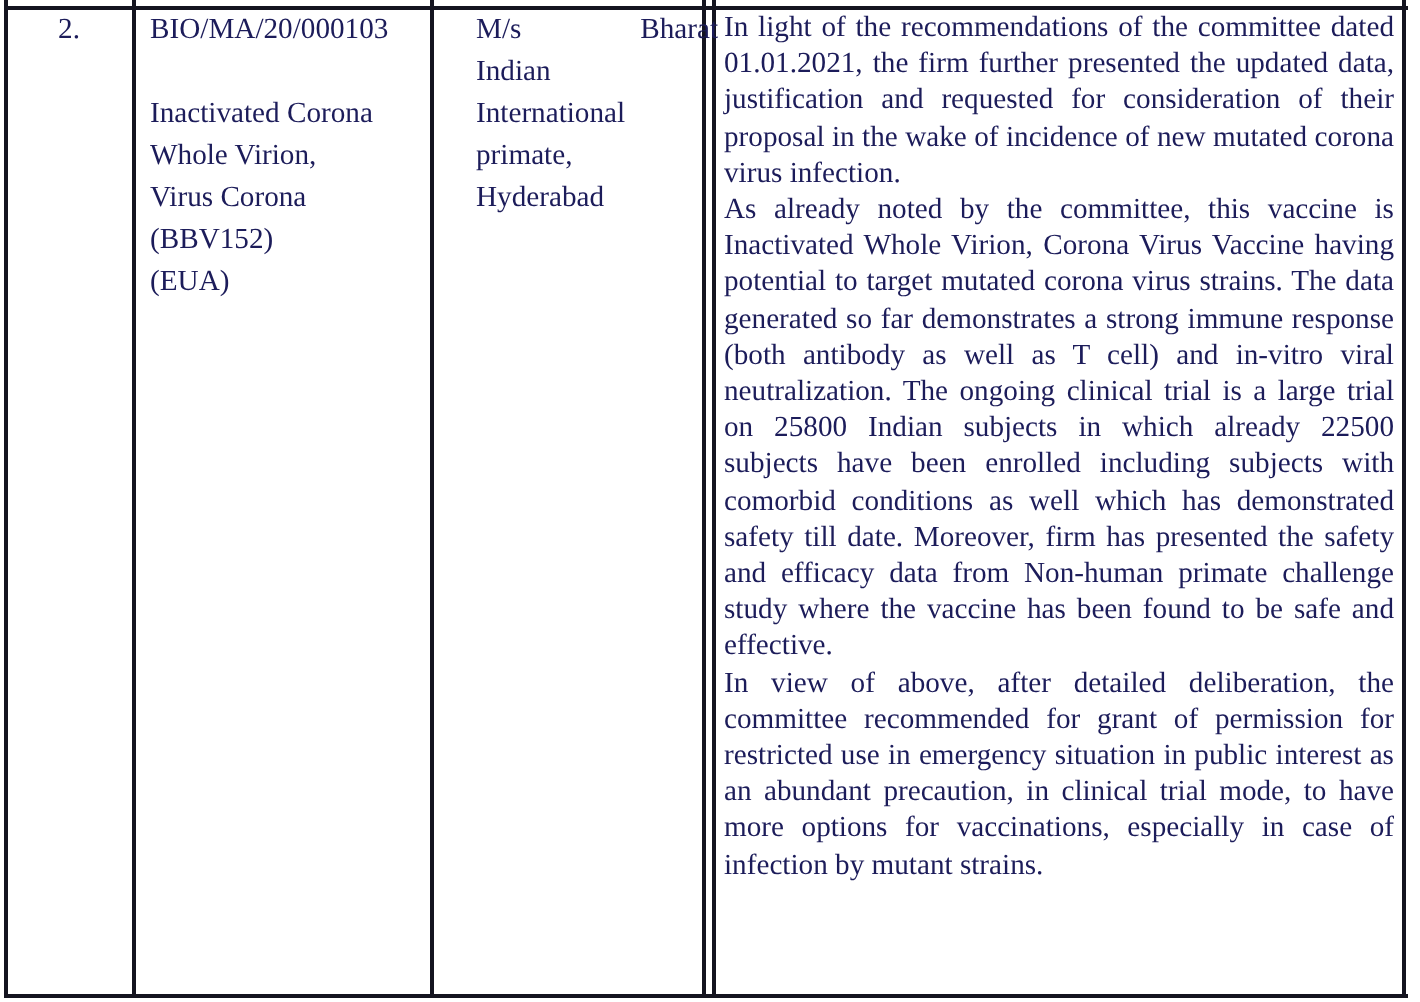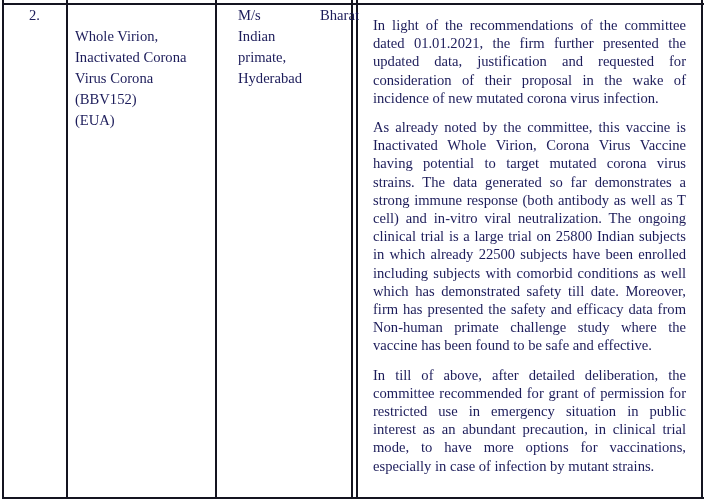--- a/index.html
+++ b/index.html
@@ -45,51 +45,53 @@
   .rec-cell {
     left: 362px; top: 5px; width: 335px;
     line-height: 18.2px;
     text-align: justify;
   }
   .line { min-height: 21px; }
   .line-justified {
     text-align: justify;
     text-align-last: justify;
   }
-  .para { margin: 11px; }
+  .para { margin: 0; }
 </style>
 </head>
 <body>
 
 <div class="vline" style="left:2px;"></div>
 <div class="vline" style="left:66px;"></div>
 <div class="vline" style="left:215px;"></div>
 <div class="vline" style="left:351px;"></div>
 <div class="vline" style="left:356px;"></div>
 <div class="vline" style="left:701px;"></div>
 <div class="hline" style="top:3px;"></div>
 <div class="hline" style="top:497px;"></div>
 
 <div class="cell serial-cell">
   <div>2.</div>
 </div>
 
 <div class="cell app-cell">
+  <div class="line">BIO/MA/20/000103</div>
   <div class="line"></div>
+  <div class="line">Inactivated Corona</div>
   <div class="line">Whole Virion,</div>
-  <div class="line">Inactivated Corona</div>
   <div class="line">Virus Corona</div>
   <div class="line">(BBV152)</div>
   <div class="line">(EUA)</div>
 </div>
 
 <div class="cell firm-cell">
   <div class="line line-justified">M/s Bharat</div>
   <div class="line">Indian</div>
+  <div class="line">International</div>
   <div class="line">primate,</div>
   <div class="line">Hyderabad</div>
 </div>
 
 <div class="cell rec-cell">
   <p class="para">In light of the recommendations of the committee dated 01.01.2021, the firm further presented the updated data, justification and requested for consideration of their proposal in the wake of incidence of new mutated corona virus infection.</p>
   <p class="para">As already noted by the committee, this vaccine is Inactivated Whole Virion, Corona Virus Vaccine having potential to target mutated corona virus strains. The data generated so far demonstrates a strong immune response (both antibody as well as T cell) and in-vitro viral neutralization. The ongoing clinical trial is a large trial on 25800 Indian subjects in which already 22500 subjects have been enrolled including subjects with comorbid conditions as well which has demonstrated safety till date. Moreover, firm has presented the safety and efficacy data from Non-human primate challenge study where the vaccine has been found to be safe and effective.</p>
-  <p class="para">In till of above, after detailed deliberation, the committee recommended for grant of permission for restricted use in emergency situation in public interest as an abundant precaution, in clinical trial mode, to have more options for vaccinations, especially in case of infection by mutant strains.</p>
+  <p class="para">In view of above, after detailed deliberation, the committee recommended for grant of permission for restricted use in emergency situation in public interest as an abundant precaution, in clinical trial mode, to have more options for vaccinations, especially in case of infection by mutant strains.</p>
 </div>
 
 </body></html>

